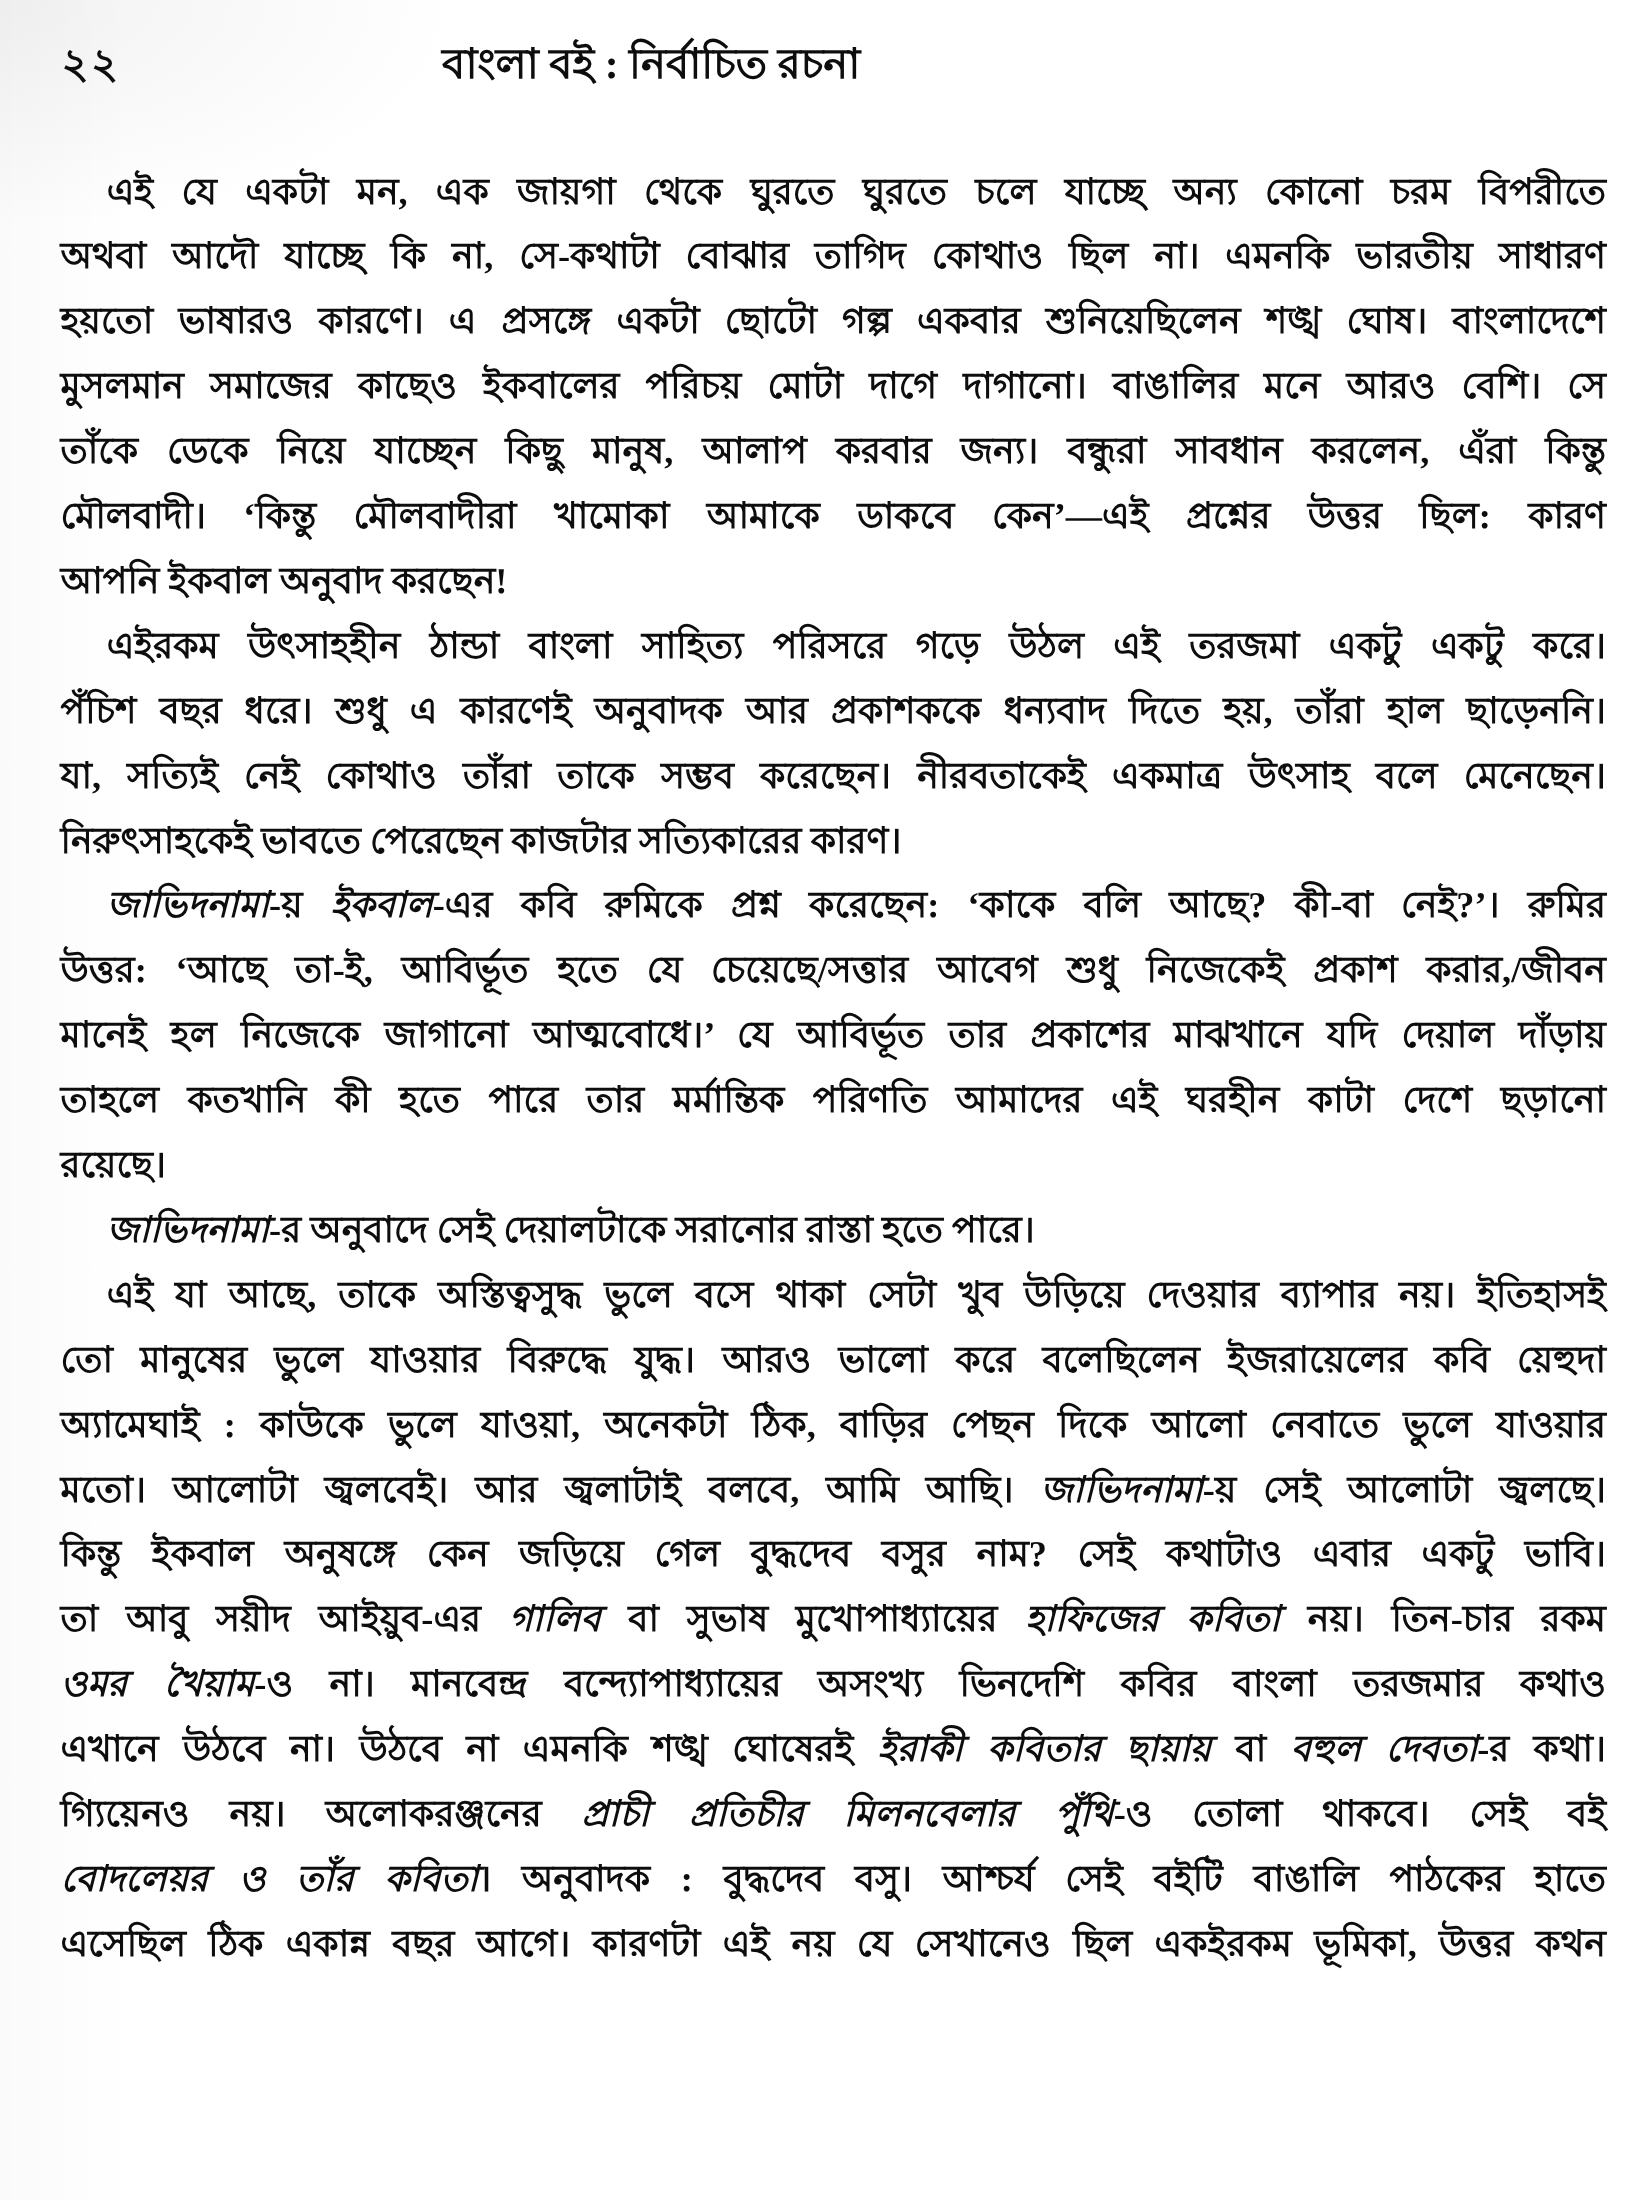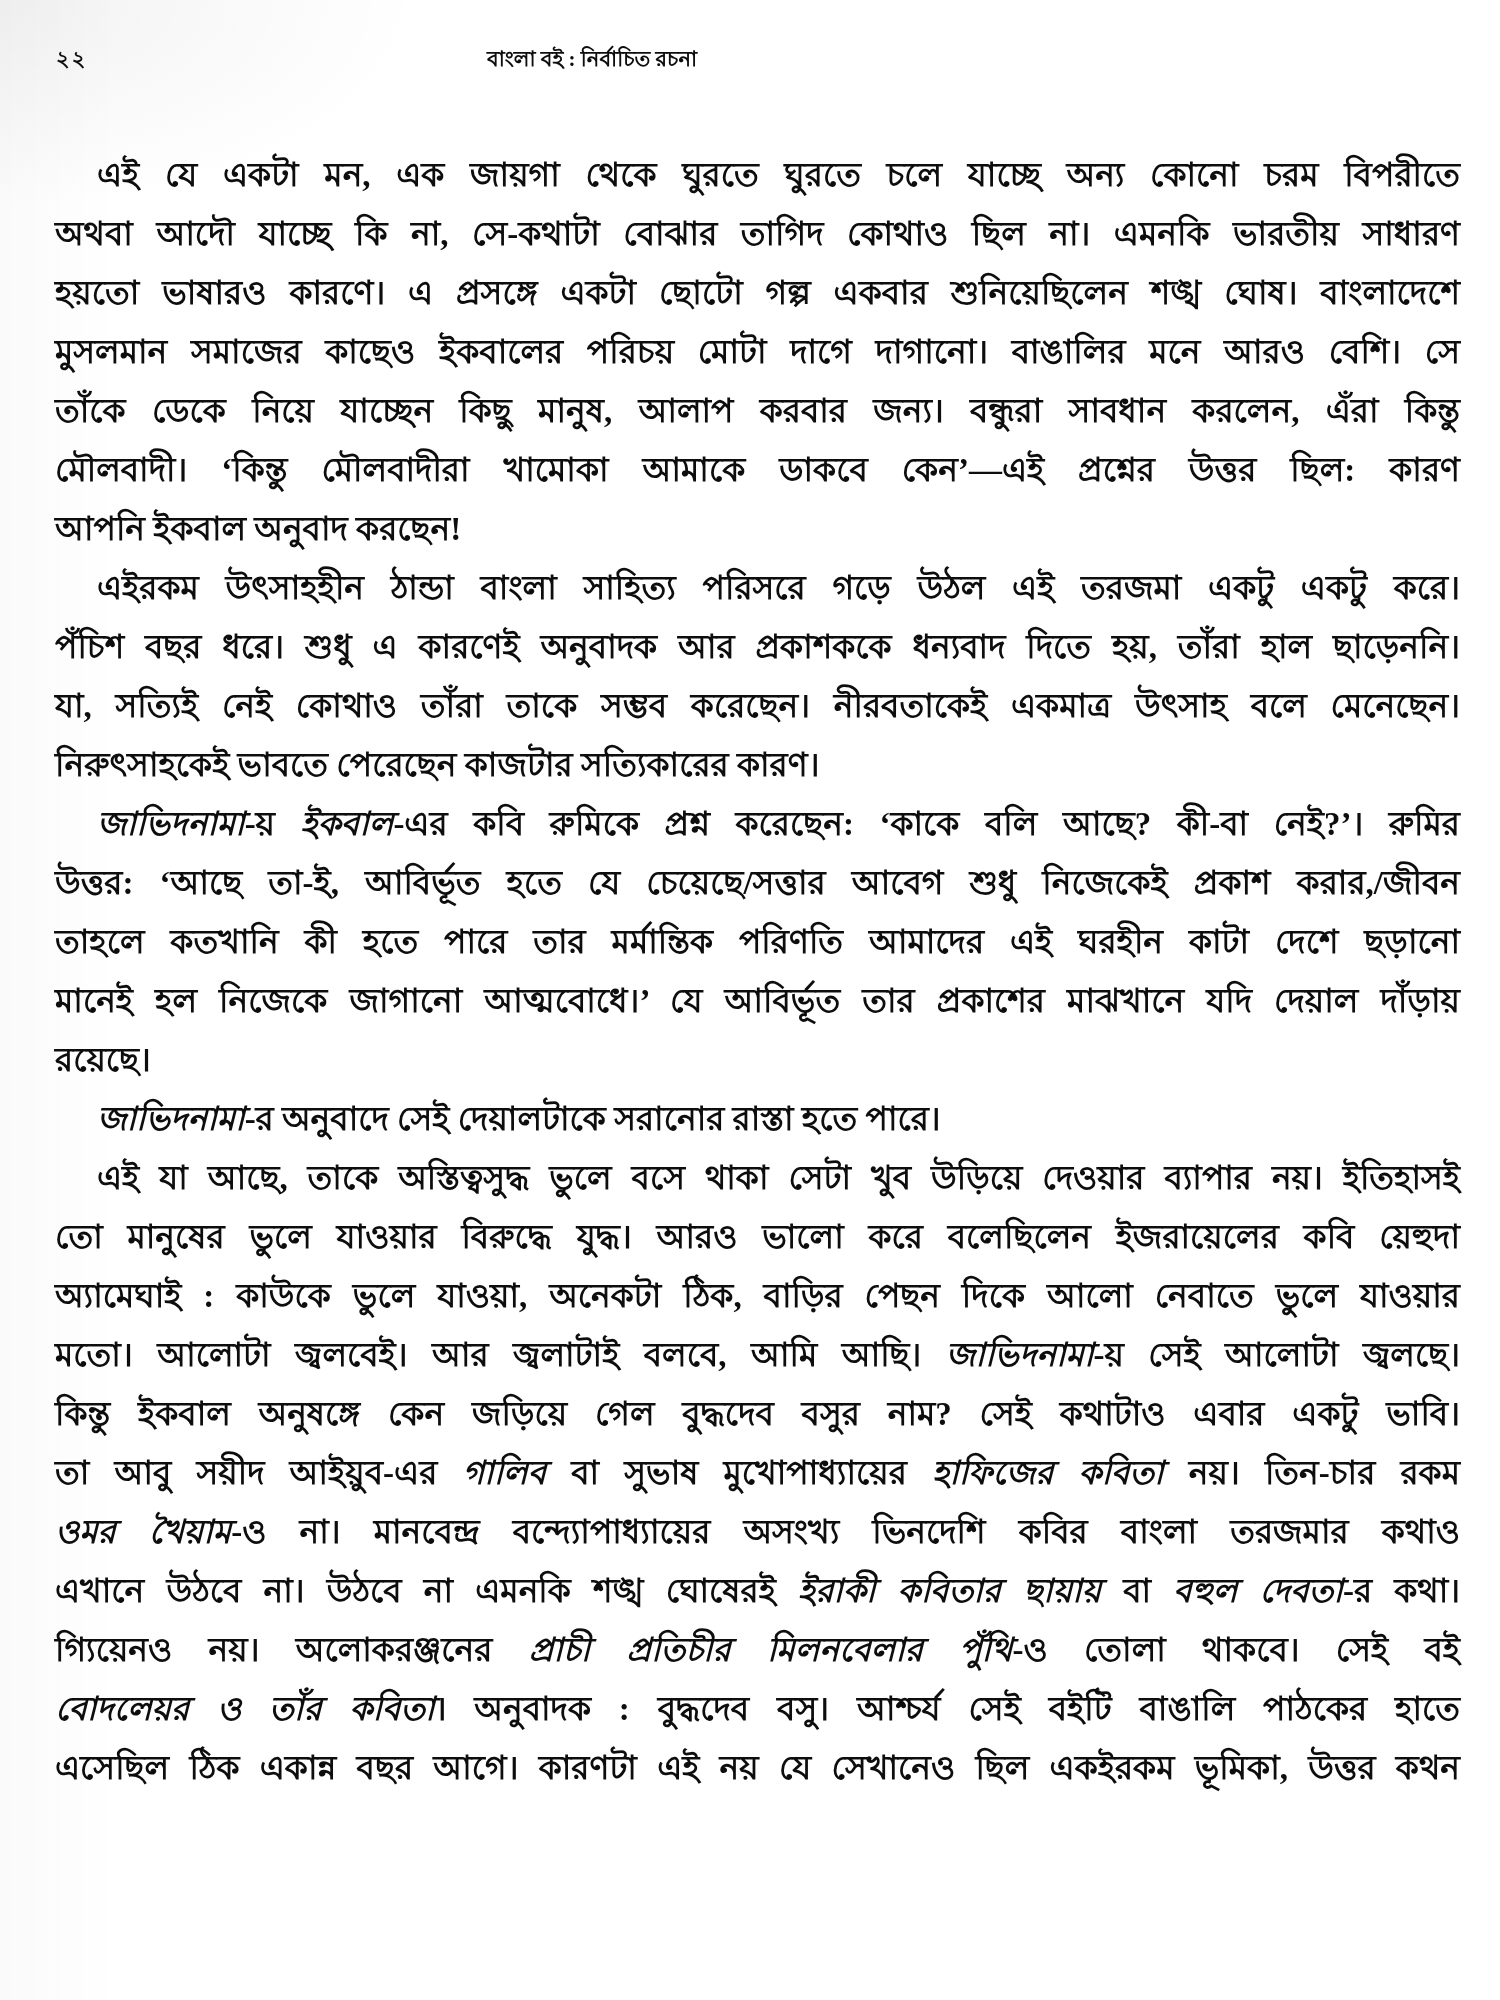--- a/index.html
+++ b/index.html
@@ -13,21 +13,21 @@
   }
   
   .scan-tint{
     position:absolute;inset:0;pointer-events:none;
     background:
       radial-gradient(ellipse 600px 300px at 0% 0%, rgba(0,0,0,0.05), rgba(0,0,0,0) 70%),
       linear-gradient(to right, rgba(0,0,0,0.02), rgba(0,0,0,0) 8%);
   }
   .running-head{
     position:absolute;top:36px;left:0;width:1500px;height:46px;
-    font-size:21px;font-weight:700;line-height:46px;
+    font-size:38px;font-weight:700;line-height:46px;
   }
   .page-number{position:absolute;left:56px;top:0;letter-spacing:2px;}
   .head-title{position:absolute;left:592px;top:0;transform:translateX(-50%);white-space:nowrap;}
   .page-body{
     position:absolute;top:146px;left:55px;width:1405px;
     font-size:33px;font-weight:600;
   }
   .line{
     height:59px;line-height:59px;white-space:nowrap;
     text-align:left;
@@ -57,22 +57,22 @@
     <div class="line just"><span>মুসলমান সমাজের কাছেও ইকবালের পরিচয় মোটা দাগে দাগানো। বাঙালির মনে আরও বেশি। সে</span></div>
     <div class="line just"><span>তাঁকে ডেকে নিয়ে যাচ্ছেন কিছু মানুষ, আলাপ করবার জন্য। বন্ধুরা সাবধান করলেন, এঁরা কিন্তু</span></div>
     <div class="line just"><span>মৌলবাদী। ‘কিন্তু মৌলবাদীরা খামোকা আমাকে ডাকবে কেন’—এই প্রশ্নের উত্তর ছিল: কারণ</span></div>
     <div class="line"><span>আপনি ইকবাল অনুবাদ করছেন!</span></div>
     <div class="line just indent"><span>এইরকম উৎসাহহীন ঠান্ডা বাংলা সাহিত্য পরিসরে গড়ে উঠল এই তরজমা একটু একটু করে।</span></div>
     <div class="line just"><span>পঁচিশ বছর ধরে। শুধু এ কারণেই অনুবাদক আর প্রকাশককে ধন্যবাদ দিতে হয়, তাঁরা হাল ছাড়েননি।</span></div>
     <div class="line just"><span>যা, সত্যিই নেই কোথাও তাঁরা তাকে সম্ভব করেছেন। নীরবতাকেই একমাত্র উৎসাহ বলে মেনেছেন।</span></div>
     <div class="line"><span>নিরুৎসাহকেই ভাবতে পেরেছেন কাজটার সত্যিকারের কারণ।</span></div>
     <div class="line just indent"><span class="it">জাভিদনামা</span><span>-য় </span><span class="it">ইকবাল</span><span>-এর কবি রুমিকে প্রশ্ন করেছেন: ‘কাকে বলি আছে? কী-বা নেই?’। রুমির</span></div>
     <div class="line just"><span>উত্তর: ‘আছে তা-ই, আবির্ভূত হতে যে চেয়েছে/সত্তার আবেগ শুধু নিজেকেই প্রকাশ করার,/জীবন</span></div>
+    <div class="line just"><span>মানেই হল নিজেকে জাগানো আত্মবোধে।’ যে আবির্ভূত তার প্রকাশের মাঝখানে যদি দেয়াল দাঁড়ায়</span></div>
     <div class="line just"><span>তাহলে কতখানি কী হতে পারে তার মর্মান্তিক পরিণতি আমাদের এই ঘরহীন কাটা দেশে ছড়ানো</span></div>
-    <div class="line just"><span>মানেই হল নিজেকে জাগানো আত্মবোধে।’ যে আবির্ভূত তার প্রকাশের মাঝখানে যদি দেয়াল দাঁড়ায়</span></div>
     <div class="line"><span>রয়েছে।</span></div>
     <div class="line indent"><span class="it">জাভিদনামা</span><span>-র অনুবাদে সেই দেয়ালটাকে সরানোর রাস্তা হতে পারে।</span></div>
     <div class="line just indent"><span>এই যা আছে, তাকে অস্তিত্বসুদ্ধ ভুলে বসে থাকা সেটা খুব উড়িয়ে দেওয়ার ব্যাপার নয়। ইতিহাসই</span></div>
     <div class="line just"><span>তো মানুষের ভুলে যাওয়ার বিরুদ্ধে যুদ্ধ। আরও ভালো করে বলেছিলেন ইজরায়েলের কবি য়েহুদা</span></div>
     <div class="line just"><span>অ্যামেঘাই : কাউকে ভুলে যাওয়া, অনেকটা ঠিক, বাড়ির পেছন দিকে আলো নেবাতে ভুলে যাওয়ার</span></div>
     <div class="line just"><span>মতো। আলোটা জ্বলবেই। আর জ্বলাটাই বলবে, আমি আছি। </span><span class="it">জাভিদনামা</span><span>-য় সেই আলোটা জ্বলছে।</span></div>
     <div class="line just"><span>কিন্তু ইকবাল অনুষঙ্গে কেন জড়িয়ে গেল বুদ্ধদেব বসুর নাম? সেই কথাটাও এবার একটু ভাবি।</span></div>
     <div class="line just"><span>তা আবু সয়ীদ আইয়ুব-এর </span><span class="it">গালিব</span><span> বা সুভাষ মুখোপাধ্যায়ের </span><span class="it">হাফিজের কবিতা</span><span> নয়। তিন-চার রকম</span></div>
     <div class="line just"><span class="it">ওমর খৈয়াম</span><span>-ও না। মানবেন্দ্র বন্দ্যোপাধ্যায়ের অসংখ্য ভিনদেশি কবির বাংলা তরজমার কথাও</span></div>
     <div class="line just"><span>এখানে উঠবে না। উঠবে না এমনকি শঙ্খ ঘোষেরই </span><span class="it">ইরাকী কবিতার ছায়ায়</span><span> বা </span><span class="it">বহুল দেবতা</span><span>-র কথা।</span></div>

